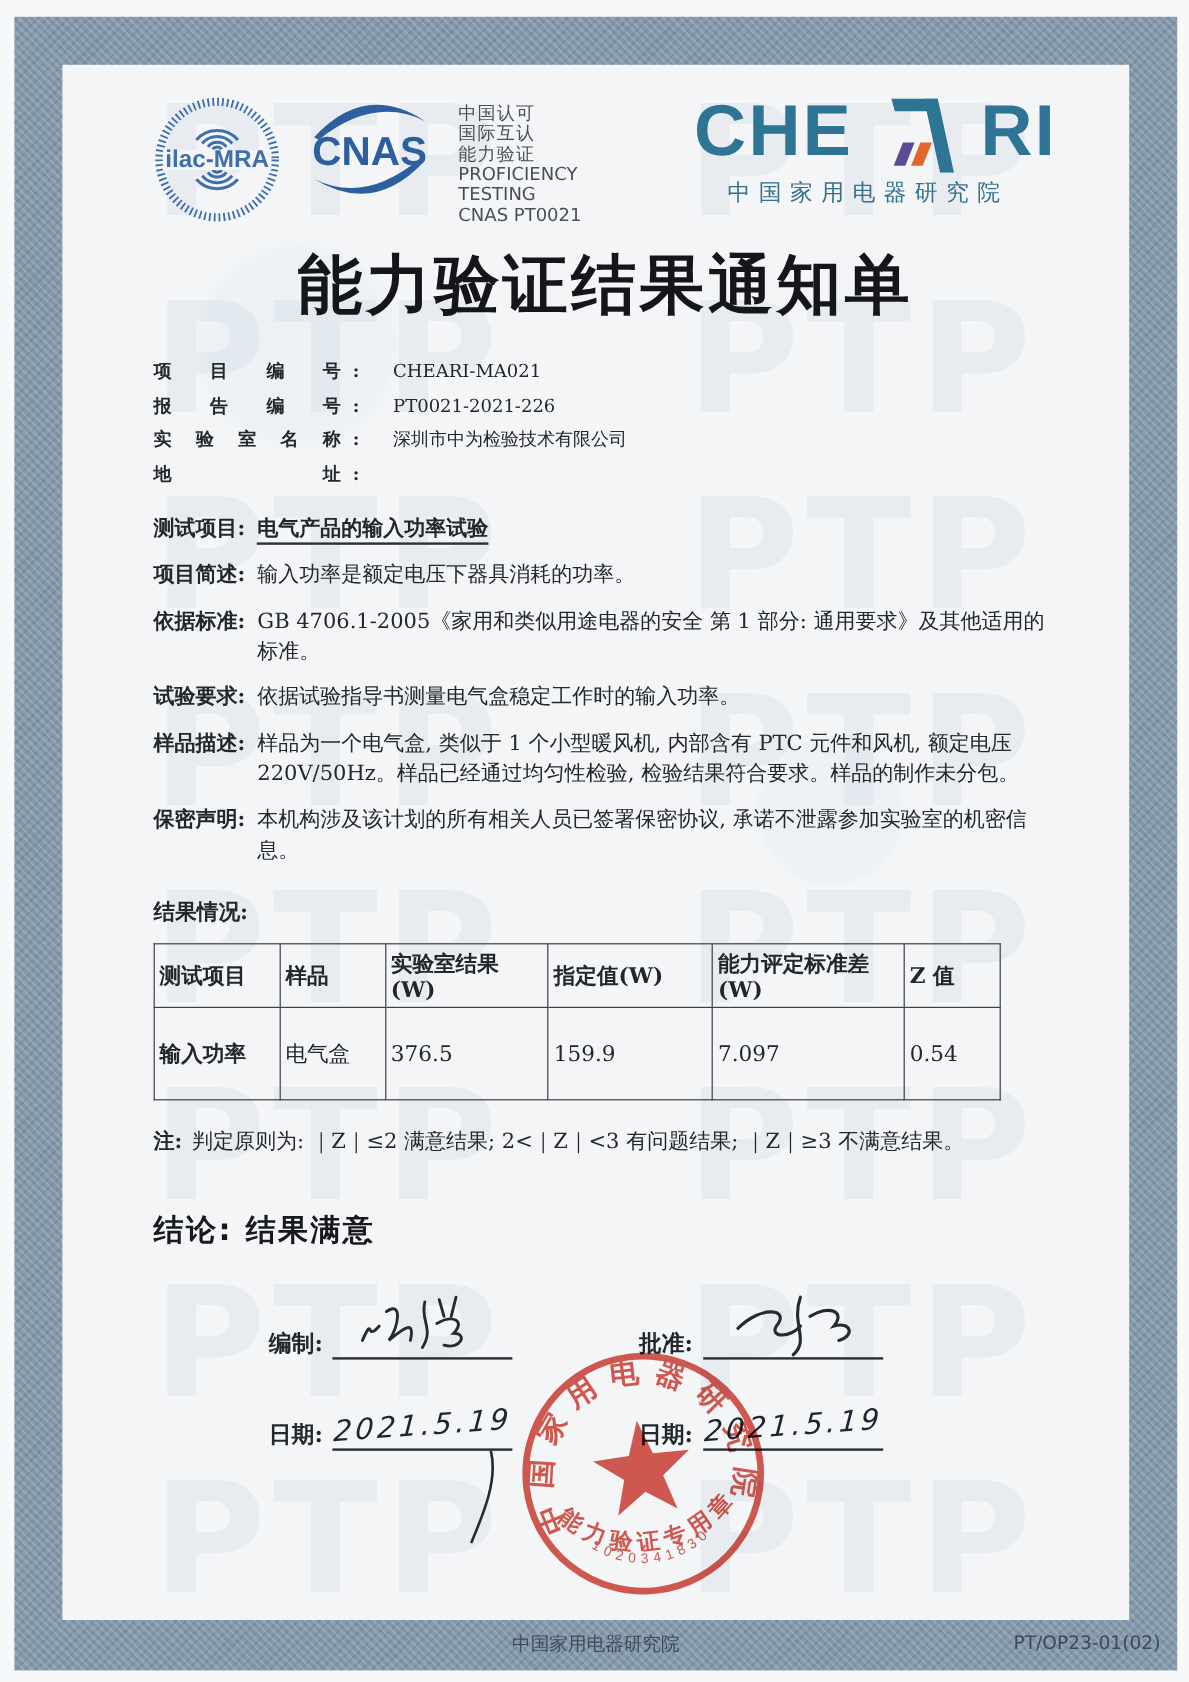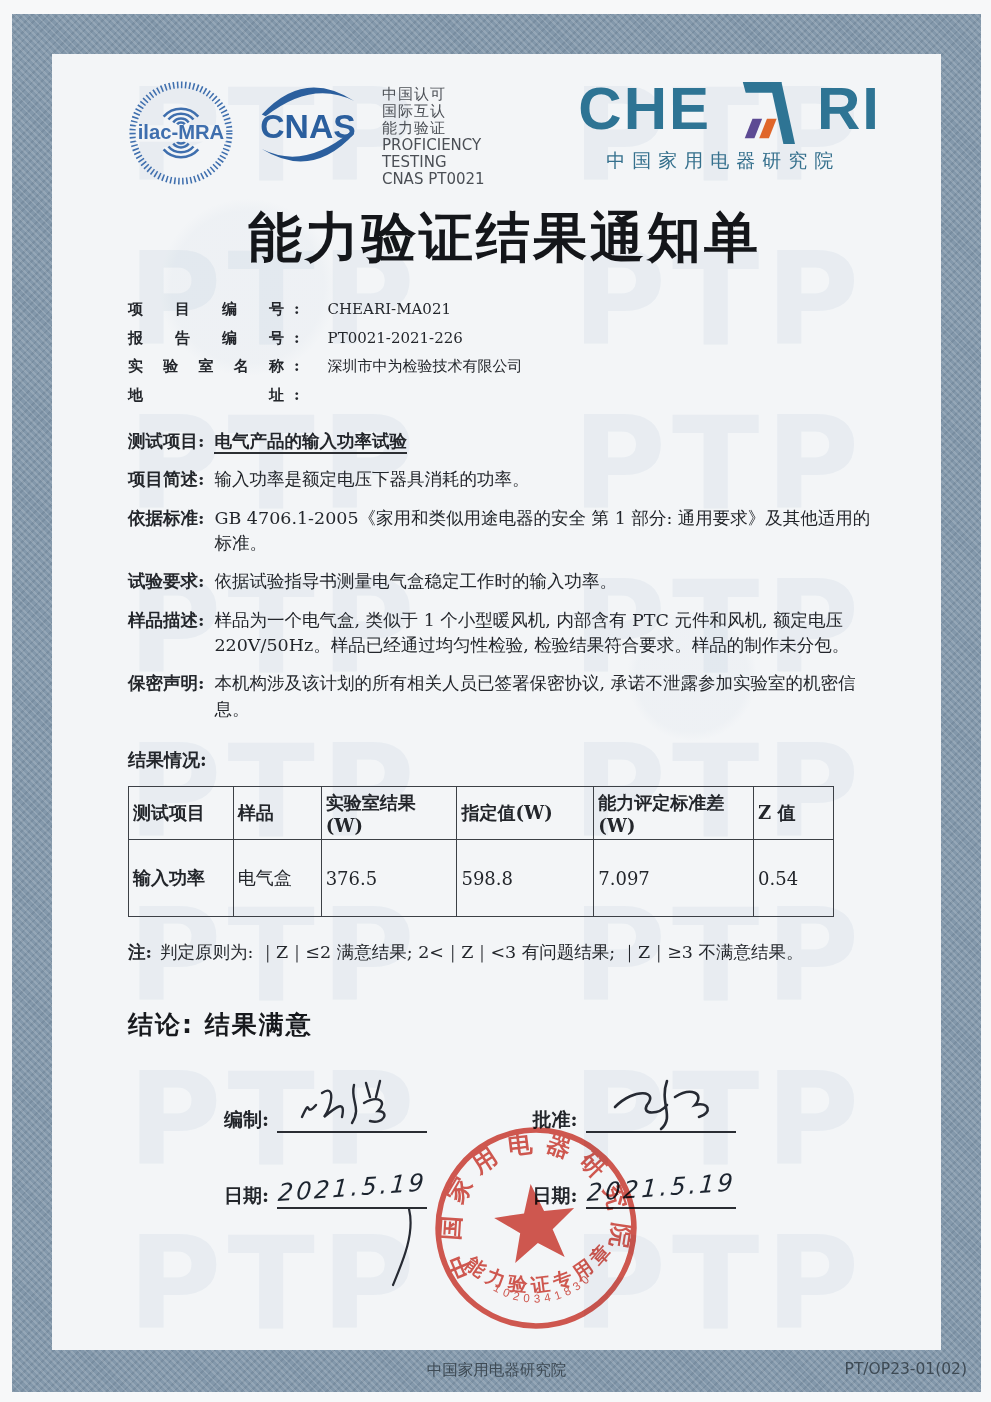--- a/index.html
+++ b/index.html
@@ -227,21 +227,21 @@
             <th>样品</th>
             <th>实验室结果(W)</th>
             <th>指定值(W)</th>
             <th>能力评定标准差(W)</th>
             <th>Z 值</th>
           </tr>
           <tr>
             <td style="font-weight:bold">输入功率</td>
             <td>电气盒</td>
             <td>376.5</td>
-            <td>598.8</td>
+            <td>159.9</td>
             <td>7.097</td>
             <td>0.54</td>
           </tr>
         </tbody>
           </table>
 
         <div class="note">
           <span class="note-label">注:</span>
           <div class="note-body">
             <p>判定原则为: ｜Z｜≤2 满意结果; 2&lt;｜Z｜&lt;3 有问题结果; ｜Z｜≥3 不满意结果。</p>

